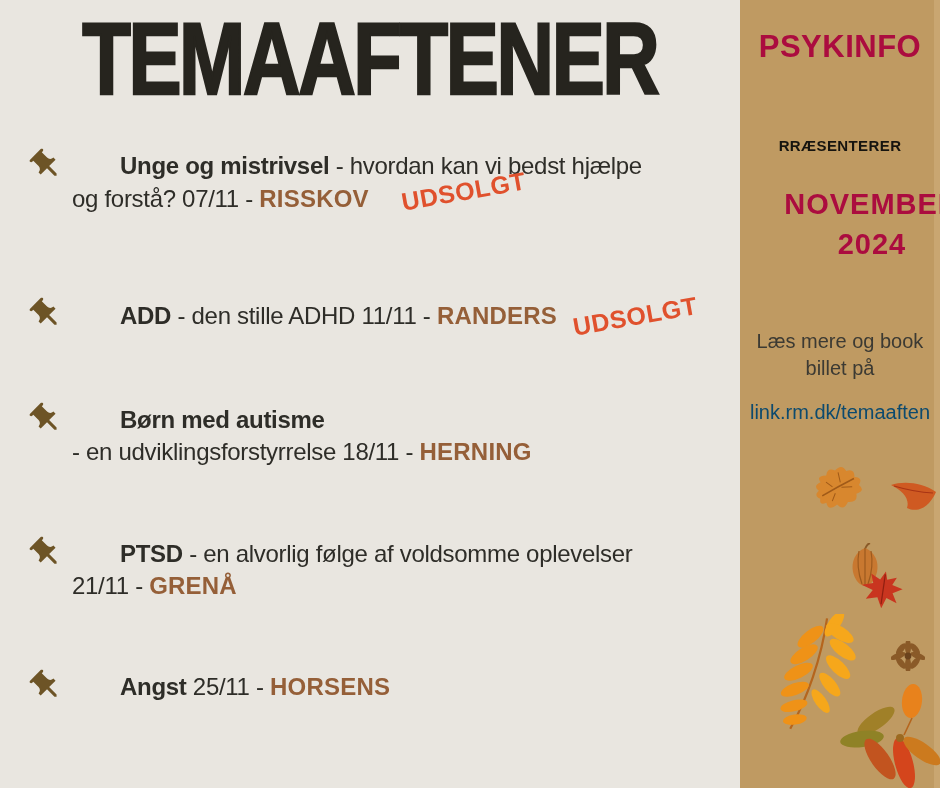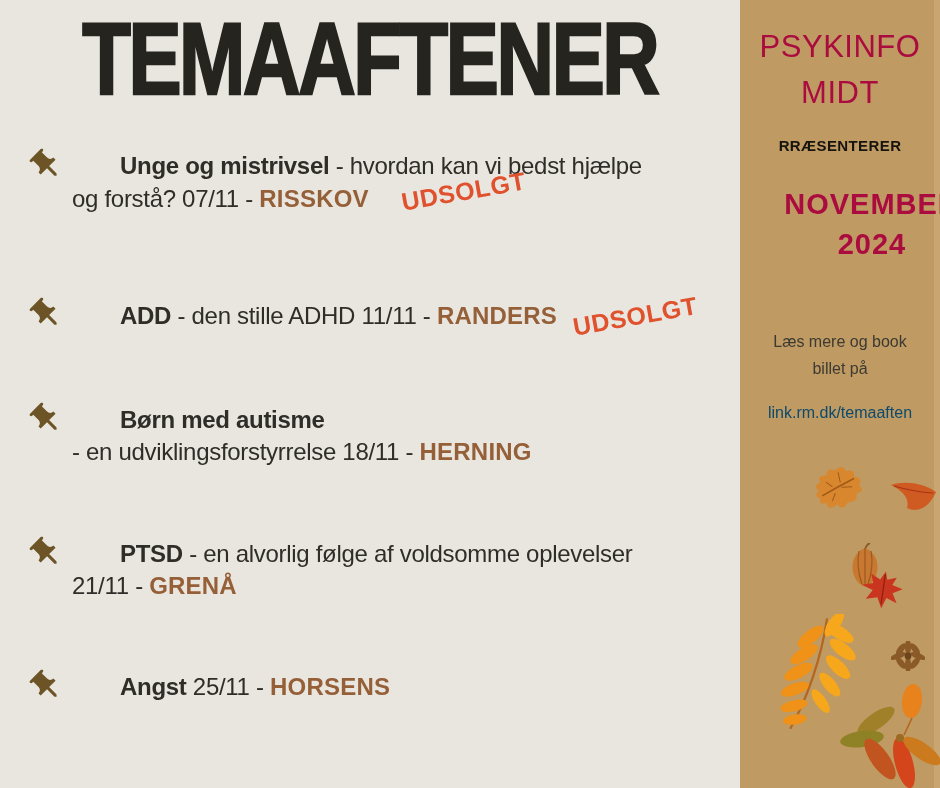--- a/index.html
+++ b/index.html
@@ -32,27 +32,27 @@
   }
   .soldout.s1 { margin-left:32px; transform:rotate(-10deg) translateY(4px); }
   .soldout.s2 { margin-left:14px; transform:rotate(-10deg) translateY(12px); }
   
   #sidebar {
     position:absolute; right:0; top:0; width:200px; height:788px;
     background:#bf9a62; text-align:center;
   }
   #sidebar .edge { position:absolute; right:0; top:0; width:6px; height:100%; background:#c9a671; }
   .brand { position:absolute; left:0; top:24px; width:100%;
-    color:#ab0c3f; font-weight:400; font-size:31px; line-height:46px; letter-spacing:0.5px; }
+    color:#ab0c3f; font-weight:700; font-size:31px; line-height:46px; letter-spacing:0.5px; }
   .presents { position:absolute; left:0; top:137px; width:100%;
     color:#16140f; font-weight:700; font-size:15px; letter-spacing:0.4px; }
   .month { position:absolute; left:0; top:184px; width:100%;
     color:#ab0c3f; font-weight:700; font-size:29px; line-height:40px; letter-spacing:1px;margin-left:32px; }
   .cta { position:absolute; left:0; top:328px; width:100%;
-    color:#3c3a33; font-size:16px; line-height:27px; }
+    color:#3c3a33; font-size:20px; line-height:27px; }
   .cta .link { color:#0c4a6e; font-weight:400; margin-top:17px; }
   .leaf { position:absolute; }
 </style>
 </head>
 <body>
 
 <div id="poster">
 
   <div class="title-wrap">
     <h1>TEMAAFTENER</h1>
@@ -114,21 +114,20 @@
     <div class="event-text">
       <div><span class="b">Angst</span><span> 25/11 - </span><span class="loc">HORSENS</span></div>
     </div>
   </div>
 
   <aside id="sidebar">
     <div class="edge"></div>
 
     <div class="brand">
       <div>PSYKINFO</div>
-      <div>MIDT</div>
     </div>
 
     <div class="presents">RRÆSENTERER</div>
 
     <div class="month">
       <div>NOVEMBER</div>
       <div>2024</div>
     </div>
 
     <div class="cta">

